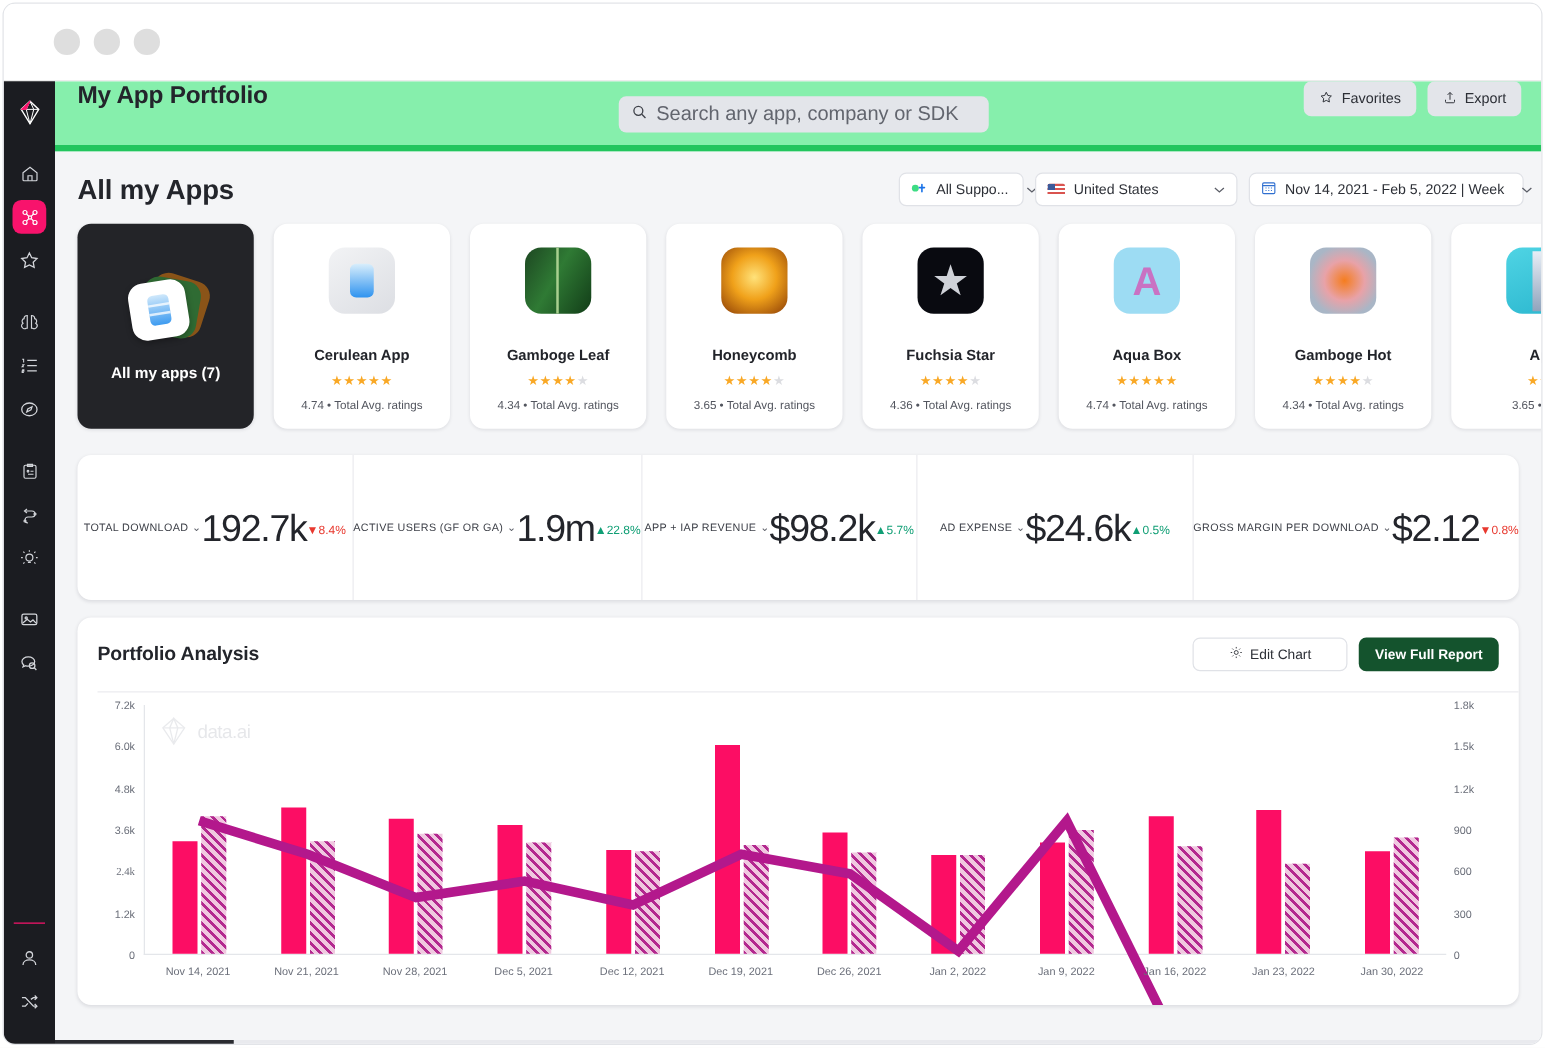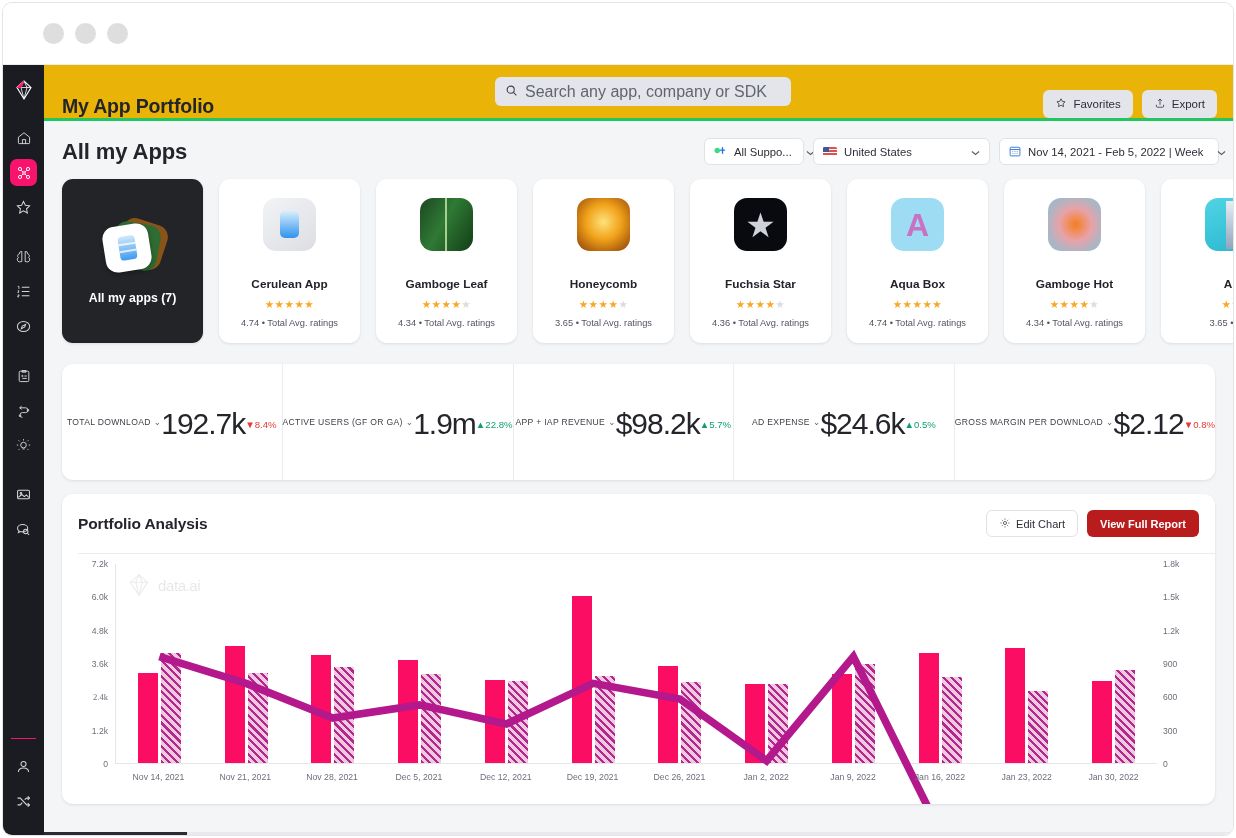--- a/index.html
+++ b/index.html
@@ -45,22 +45,22 @@
   .sb-item.active { background: #f8136c; }
   .sb-gap { height: 14px; }
   .sb-bottom { position: absolute; bottom: 14px; left: 0; width: 100%;
                display: flex; flex-direction: column; align-items: center; }
   .sb-divider { width: 25px; height: 1px; background: #f8136c; margin-bottom: 14px; }
 
   
   .content { flex: 1; background: #f4f5f7; overflow: hidden; position: relative; }
 
   .topbar {
-    height: 56px; background: #eab308; display: flex; align-items: flex-end;
-    padding: 0 16px 0 18px; border-bottom: 3px solid #22c55e;
+    height: 56px; background: #86efac; display: flex; align-items: flex-start;
+    padding: 0 16px 0 18px; border-bottom: 5px solid #22c55e;
   }
   .page-title { font-size: 19.5px; font-weight: bold; color: #23252b; letter-spacing: -0.2px; }
   .search-wrap {
     margin-left: auto; margin-right: auto;
     position: absolute; left: 451px; top: 12px;
     width: 296px; height: 29px;
     background: #e3e5ea; border-radius: 6px;
     display: flex; align-items: center; padding: 0 10px; gap: 7px;
   }
   .search-wrap input {
@@ -151,26 +151,26 @@
   .panel {
     margin: 14px 18px 0 18px; background: #ffffff; border-radius: 11px;
     box-shadow: 0 1px 3px rgba(20,20,40,.10);
     height: 310px; padding: 16px 16px 0 16px; position: relative; overflow: hidden;
   }
   .panel-head { display: flex; align-items: center; }
   .panel-title { font-size: 15.5px; font-weight: bold; color: #23252b; letter-spacing: -.1px; }
   .panel-btns { margin-left: auto; display: flex; gap: 9px; }
   .btn-ghost {
     height: 27px; border: 1px solid #e0e2e7; background: #fff; border-radius: 6px;
-    display: flex; align-items: center; gap: 5px; padding: 0 12px;
+    display: flex; align-items: center; gap: 5px; padding: 0 28px;
     font-size: 11px; color: #2c2f36; cursor: pointer;
     font-family: "Liberation Sans", sans-serif;
   }
   .btn-primary {
-    height: 27px; border: none; background: #b91c1c; border-radius: 6px;
+    height: 27px; border: none; background: #14532d; border-radius: 6px;
     display: flex; align-items: center; padding: 0 13px;
     font-size: 11px; color: #fff; font-weight: bold; cursor: pointer;
     font-family: "Liberation Sans", sans-serif;
   }
   .panel-sep { height: 1px; background: #ececef; margin: 16px -16px 0 0; }
 
   .chart-area { position: relative; height: 230px; margin-top: 10px; }
   .y-axis, .y-axis-r { position: absolute; top: 0; width: 30px; height: 200px; }
   .y-axis { left: 0; } .y-axis-r { right: 6px; }
   .ytick { position: absolute; right: 0; font-size: 8.6px; color: #6b6f7a; transform: translateY(-50%); }
@@ -367,21 +367,21 @@
               </svg>
             </span>
             <span>All Suppo...</span>
             <span class="cv">
               <svg width="9" height="6" viewBox="0 0 10 6" fill="none" stroke="#5c5f68" stroke-width="1.2">
                   <path d="M1 1.3 5 4.7 9 1.3"></path>
                 </svg>
             </span>
           </div>
 
-          <div class="filter" style="width:177px">
+          <div class="filter" style="width:162px">
             <span class="flag-us"></span>
             <span>United States</span>
             <span class="cv">
               <svg width="9" height="6" viewBox="0 0 10 6" fill="none" stroke="#5c5f68" stroke-width="1.2">
                   <path d="M1 1.3 5 4.7 9 1.3"></path>
                 </svg>
             </span>
           </div>
 
           <div class="filter" style="width:220px">

